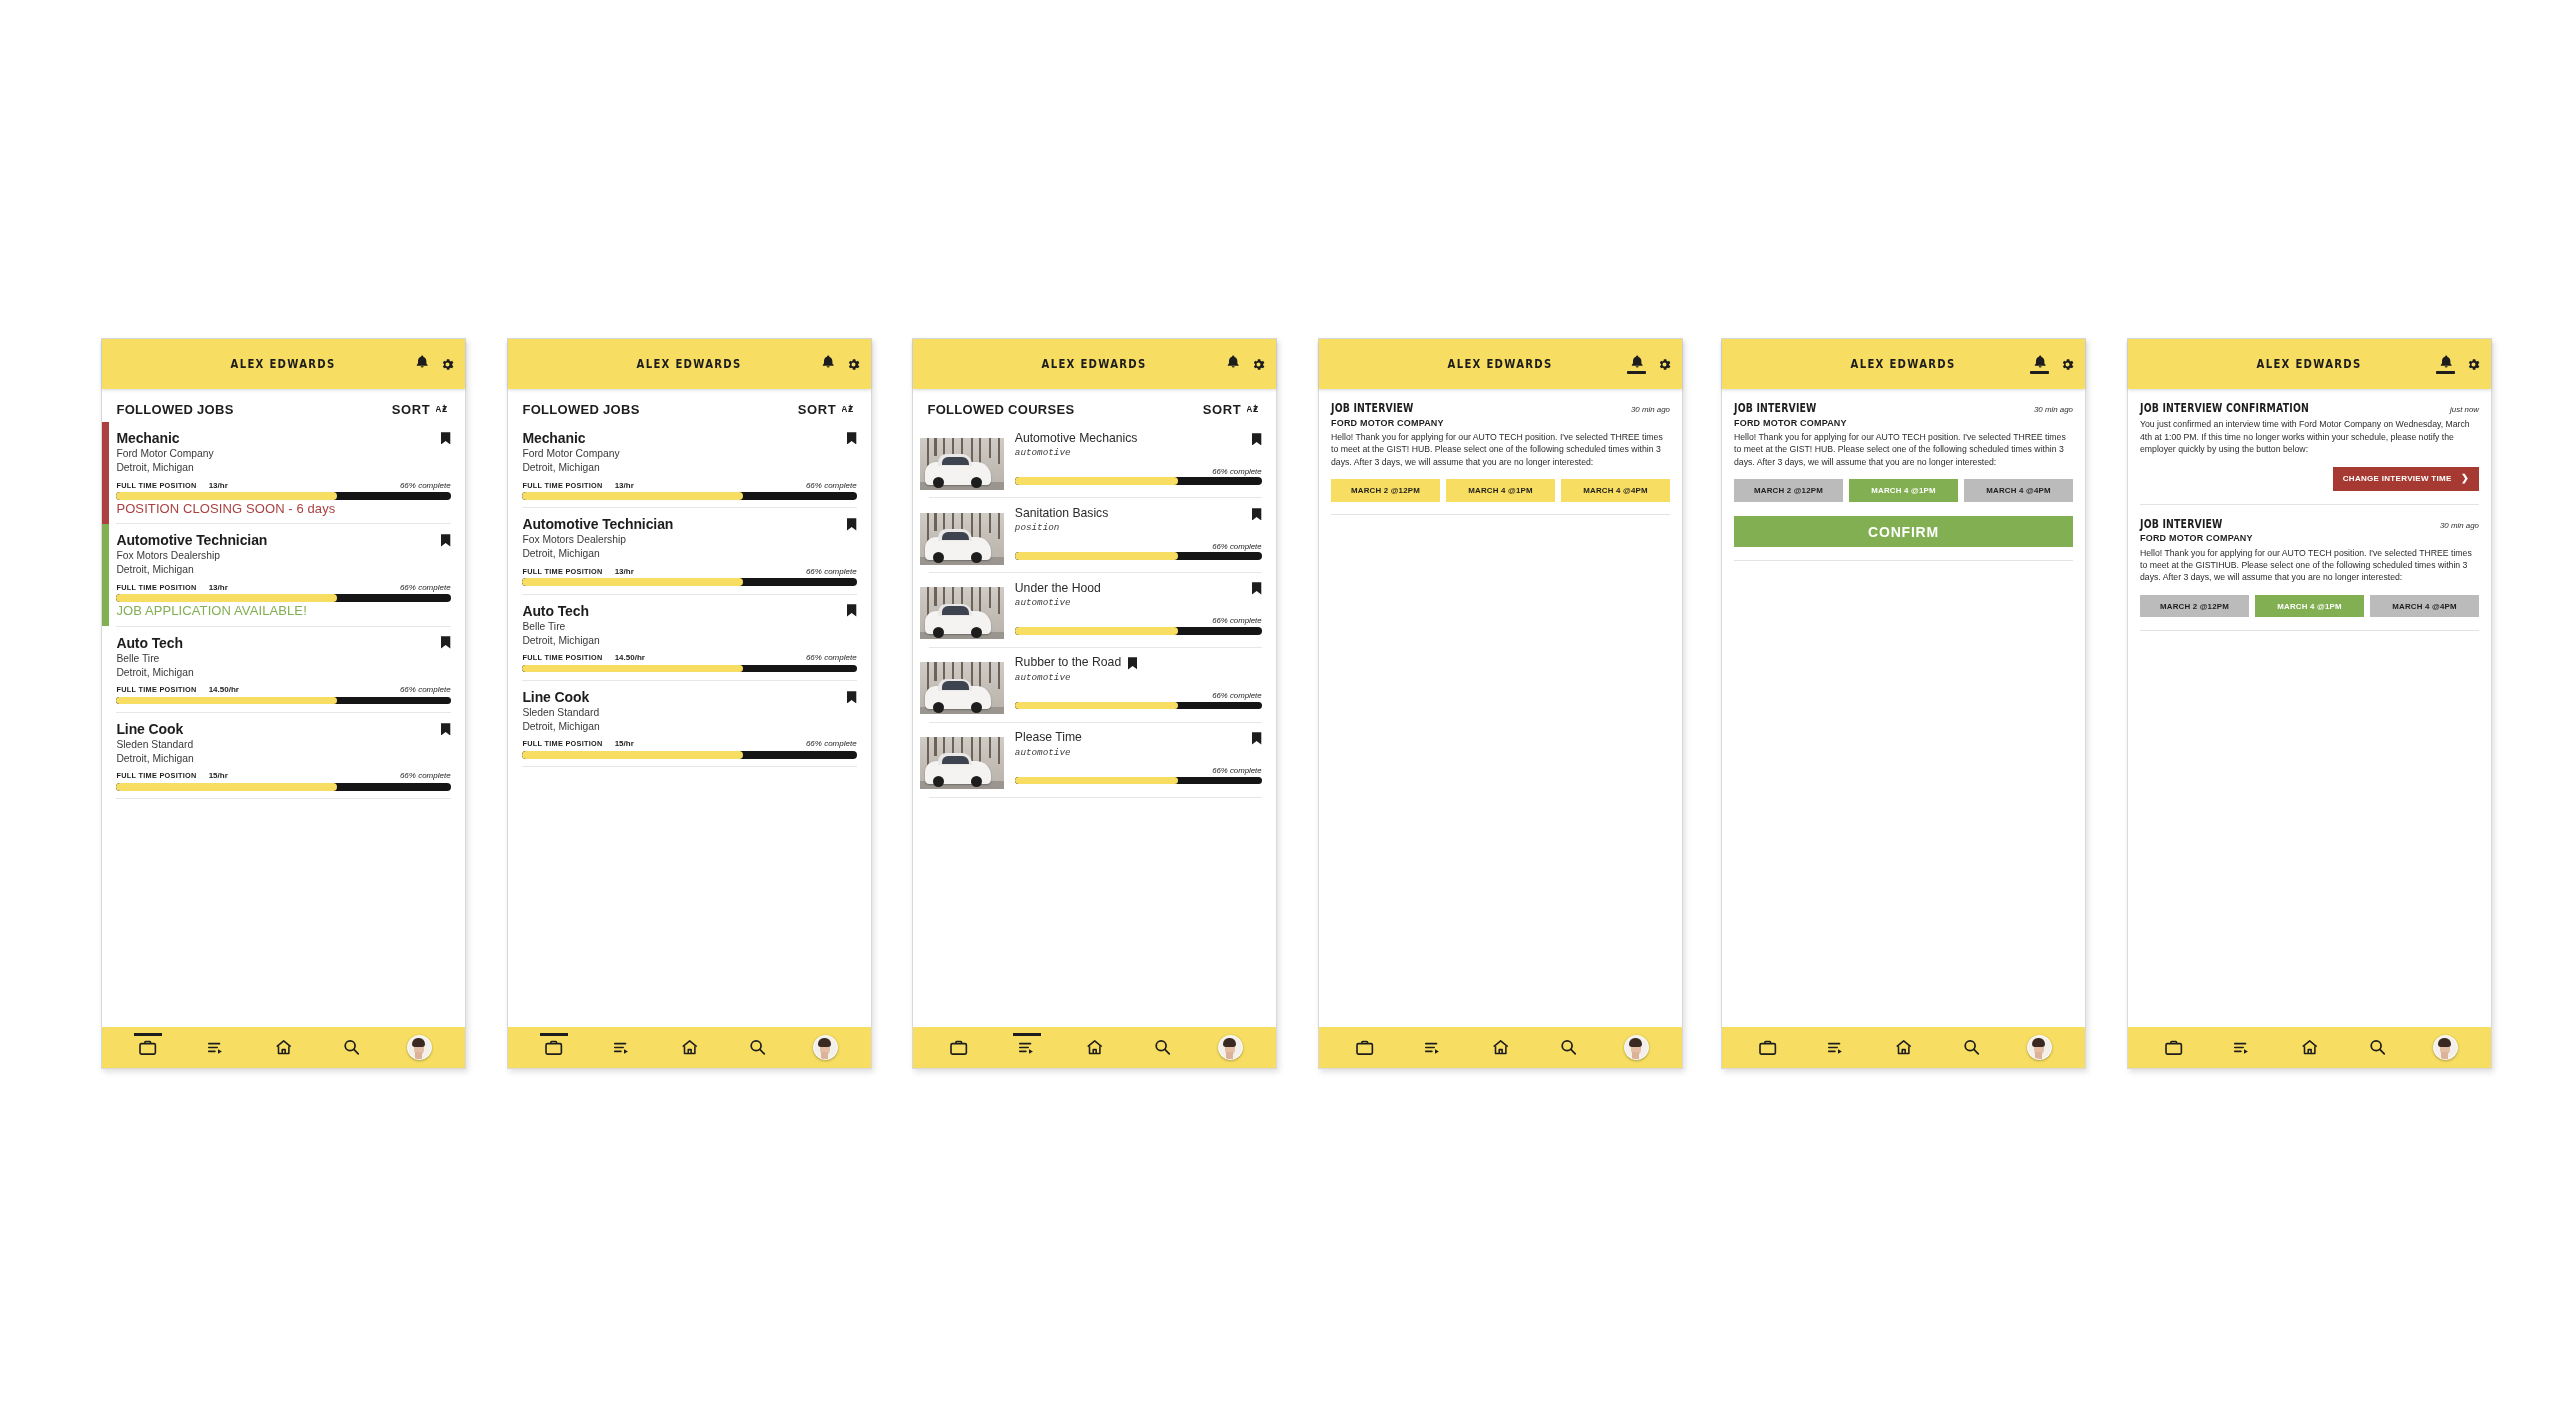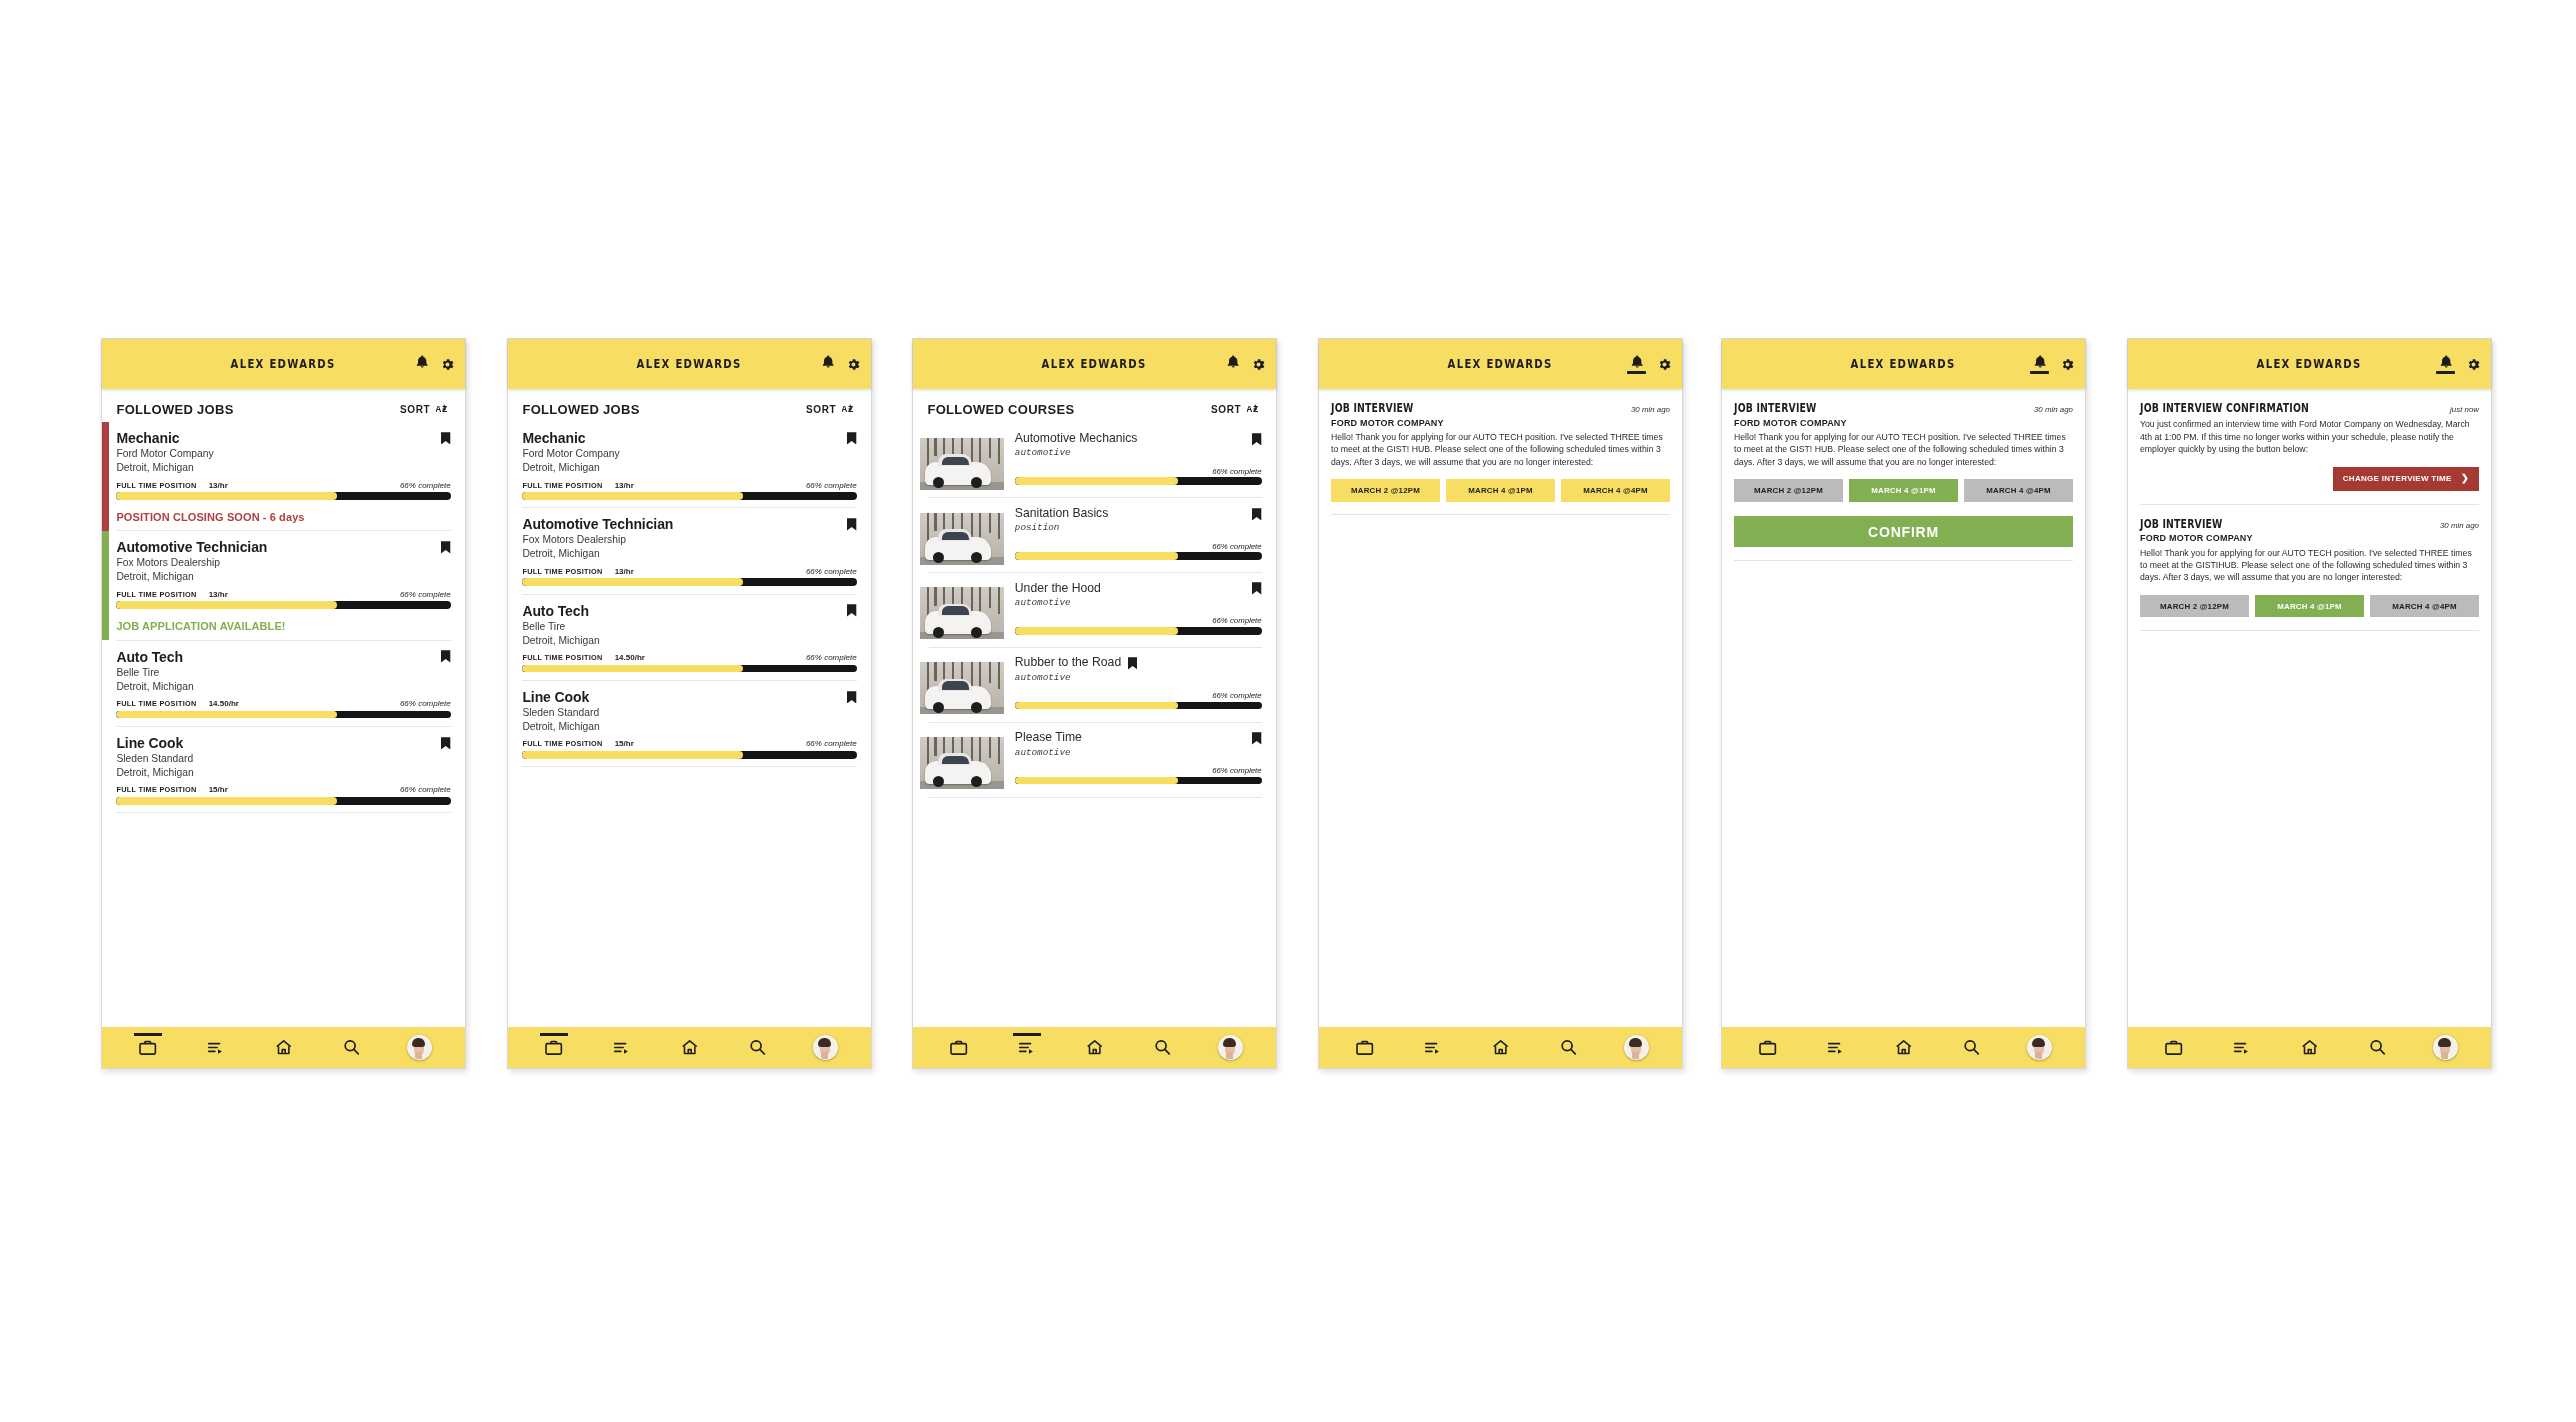--- a/index.html
+++ b/index.html
@@ -83,21 +83,21 @@
     justify-content: space-between;
     padding: 12.7px 14.4px 0 14.4px;
   }
   .sect-title {
     font-size: 13px;
     font-weight: 700;
     letter-spacing: 0.3px;
     color: #1d1d1d;
   }
   .sort-grp { display: flex; align-items: center; gap: 6px; }
-  .sort-lbl { font-size: 10px; font-weight: 700; letter-spacing: 0.6px; color: #1d1d1d; }
+  .sort-lbl { font-size: 13px; font-weight: 700; letter-spacing: 0.6px; color: #1d1d1d; }
 
   
   .jobs { padding-top: 5px; }
   .job {
     position: relative;
     padding: 8.4px 14.4px 0 14.4px;
   }
   .job.striped { padding-left: 14.4px; }
   .strip {
     position: absolute;
@@ -150,23 +150,23 @@
     background: #151515;
     border-radius: 4.2px;
     overflow: hidden;
   }
   .bar-fill {
     height: 100%;
     background: #F7DE62;
     border-radius: 4.2px;
   }
   .status-line {
-    margin-top: 11px;
-    font-size: 11px;
-    font-weight: 700;
+    margin-top: 1px;
+    font-size: 13px;
+    font-weight: 400;
     letter-spacing: 0.1px;
   }
   .status-line.red { color: #AC4040; }
   .status-line.green { color: #82AF51; }
   .divider { height: 0.8px; background: #e6e6e6; margin: 7.6px 0 0 0; }
 
   
   .courses { padding-top: 6.8px; }
   .course { padding: 7.6px 14.4px 0 0; }
   .course-row { display: flex; gap: 11px; align-items: flex-start; padding-left: 6.8px; }

